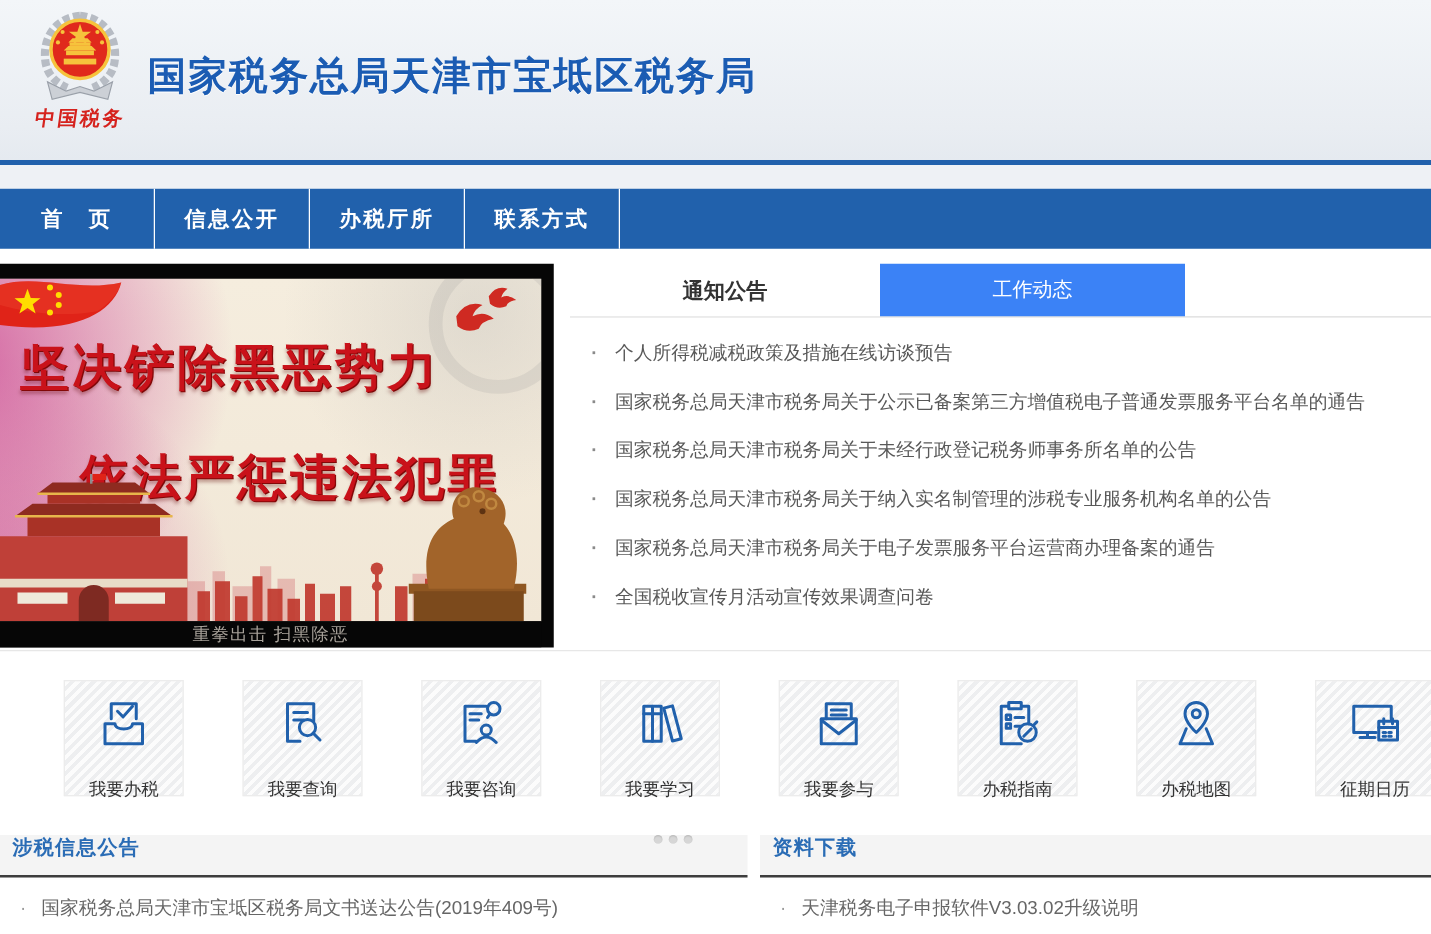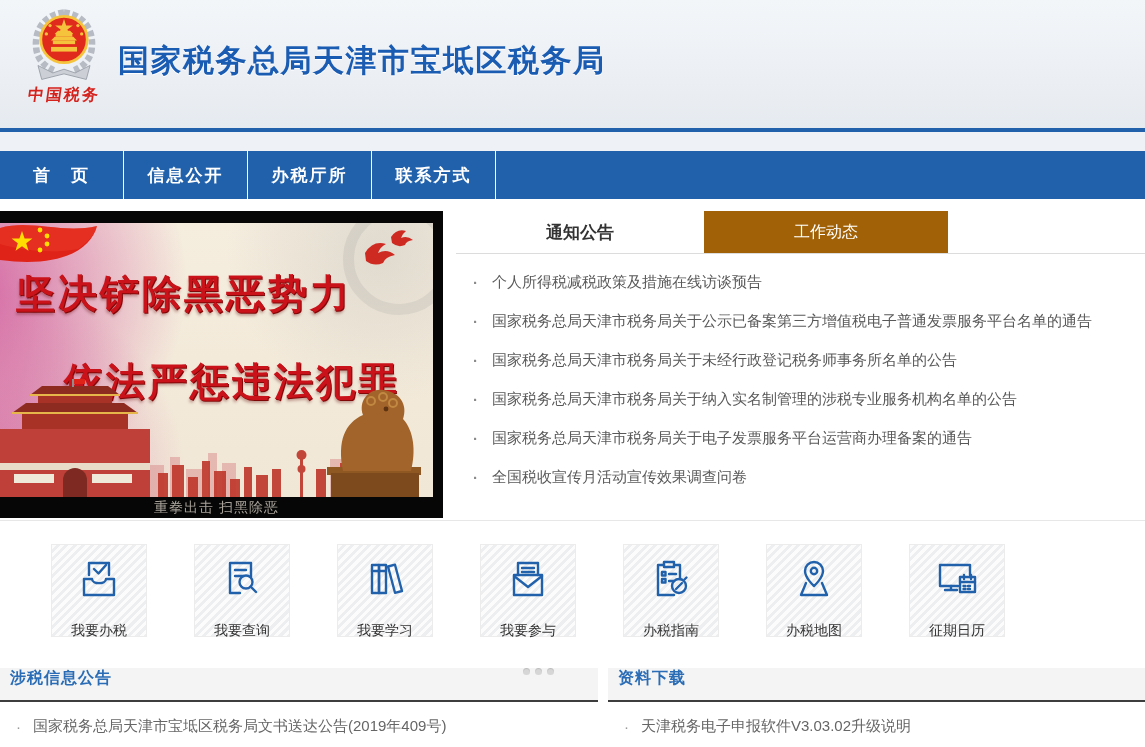--- a/index.html
+++ b/index.html
@@ -48,21 +48,21 @@
   .lion-svg { position:absolute; right:10px; bottom:0; }
   .banner-caption { position:absolute; left:0; right:10px; bottom:0; height:21px;
                     background:#060606; color:#a8a29a; font-size:14px; line-height:20px;
                     text-align:center; letter-spacing:1px; }
 
   .notice-panel { flex:1; margin-left:13px; }
   .tabs { display:flex; height:43px; border-bottom:1px solid #dcdcdc; }
   .tab-active { width:248px; display:flex; align-items:center; justify-content:center;
                 color:#333; font-weight:bold; font-size:17px; background:#fff; cursor:pointer; }
   .tab-inactive { width:244px; display:flex; align-items:center; justify-content:center;
-                  color:#fff; font-size:16px; background:#a16207; cursor:pointer; }
+                  color:#fff; font-size:16px; background:#3b82f6; cursor:pointer; }
   .notice-list { list-style:none; padding-top:9px; }
   .notice-item { height:39px; display:flex; align-items:center; color:#595959; font-size:15px;
                  cursor:pointer; white-space:nowrap; }
   .notice-item::before { content:'·'; color:#8a8a8a; font-weight:bold; margin:0 14px 0 17px; }
 
   
   .quick-links { display:flex; padding-left:51px; margin-top:23px; }
   .ql-card { width:96px; height:93px; flex:none; margin-right:47px; border:1px solid #ececec;
              text-align:center; cursor:pointer;
              background:#f7f7f7; 
@@ -231,20 +231,31 @@
   <div class="ql-card">
     <svg class="ql-icon" viewBox="0 0 48 48">
       <path class="icon-stroke" d="M33 22 V8 H12 V38 H22"></path>
       <path class="icon-stroke" d="M17 15 H28 M17 21 H25"></path>
       <circle class="icon-stroke" cx="28" cy="27" r="6.5"></circle>
       <path class="icon-stroke" d="M32.5 31.5 L38 37"></path>
     </svg>
     <div class="ql-label">我要查询</div>
   </div>
 
+  <div class="ql-card">
+    <svg class="ql-icon" viewBox="0 0 48 48">
+      <path class="icon-stroke" d="M28 10 H11 V38 H20"></path>
+      <path class="icon-stroke" d="M15 16 H24 M15 21 H22"></path>
+      <circle class="icon-stroke" cx="34" cy="12" r="5"></circle>
+      <path class="icon-stroke" d="M31 16 l-2 3"></path>
+      <circle class="icon-stroke" cx="28" cy="29" r="4"></circle>
+      <path class="icon-stroke" d="M20 39 q8 -9 16 0"></path>
+    </svg>
+    <div class="ql-label">我要咨询</div>
+  </div>
 
   <div class="ql-card">
     <svg class="ql-icon" viewBox="0 0 48 48">
       <rect class="icon-stroke" x="11" y="10" width="7" height="28"></rect>
       <rect class="icon-stroke" x="18" y="10" width="7" height="28"></rect>
       <path class="icon-stroke" d="M27 11.5 l7 -1.8 L41 36 l-7 1.8 Z"></path>
       <path class="icon-stroke" d="M11 16 h7 M18 16 h7"></path>
     </svg>
     <div class="ql-label">我要学习</div>
   </div>

